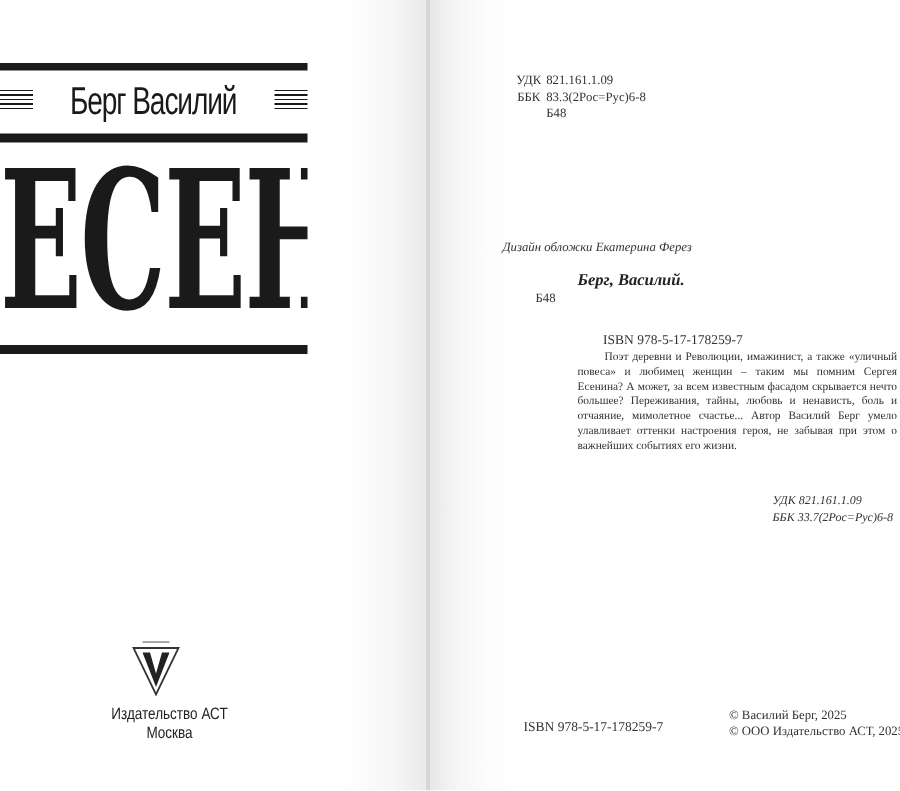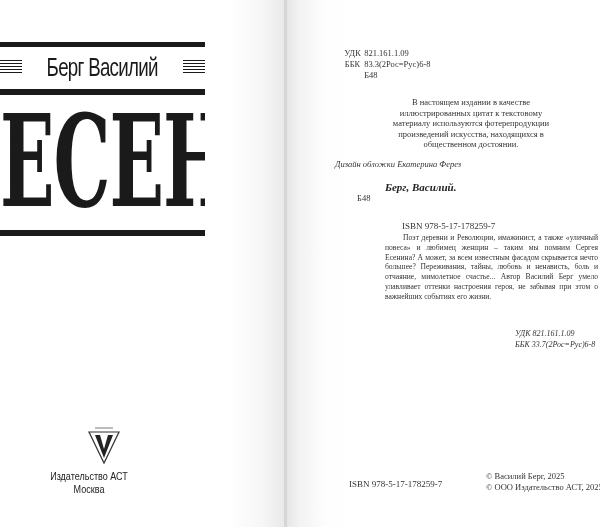--- a/index.html
+++ b/index.html
@@ -28,21 +28,21 @@
       letter-spacing: -1px; color: #1a1a1a; transform: scaleX(0.72); white-space: nowrap; line-height: 1; }
     .bar.mid { height: 6px; margin-top: 2px; }
     .big-title { display: block; margin-top: 7px; height: 118px; width: 205px; overflow: hidden; text-align: center;
       font-family: "DejaVu Serif", "Liberation Serif", serif; font-weight: bold; font-size: 128px; line-height: 118px;
       color: #1a1a1a; letter-spacing: -2px; transform-origin: left top; }
     .big-title span.inner { display: inline-block; transform: scaleX(0.56); transform-origin: left center; white-space: nowrap; position: relative; left: 0; }
     .bar.bottom { height: 6px; margin-top: 10px; }
 
     
     .logo { position: absolute; left: 87px; top: 425px; width: 34px; height: 40px; }
-    .publisher { position: absolute; left: 24px; top: 470px; width: 130px; text-align: center;
+    .publisher { position: absolute; left: 48px; top: 470px; width: 130px; text-align: center;
       font-family: "Liberation Sans", "DejaVu Sans", sans-serif; font-size: 11px; line-height: 13px; color: #222; }
     .publisher span { display: block; transform: scaleX(0.82); }
 
     
     .rt { position: absolute; font-size: 8.5px; line-height: 11px; color: #333; white-space: nowrap; }
     .udk-top { left: 343px; top: 48px; }
     .udk-top .row { display: flex; }
     .udk-top .lbl { width: 19px; text-align: center; }
     .notice { position: absolute; left: 380px; top: 97px; width: 182px; text-align: center; font-size: 8.5px; line-height: 10.5px; color: #333; }
     .design { position: absolute; left: 335px; top: 159px; width: 200px; text-align: left; font-size: 8.5px; font-style: italic; color: #333; }
@@ -92,21 +92,20 @@
   <div class="gutter"></div>
 
   <div class="page-right"></div>
 
   <div class="rt udk-top">
     <div class="row"><span class="lbl">УДК</span>&nbsp;<span>821.161.1.09</span></div>
     <div class="row"><span class="lbl">ББК</span>&nbsp;<span>83.3(2Рос=Рус)6-8</span></div>
     <div class="row"><span class="lbl"></span>&nbsp;<span>Б48</span></div>
   </div>
 
-  <div class="notice">В настоящем издании в качестве иллюстрированных цитат к текстовому материалу используются фотерепродукции произведений искусства, находящихся в общественном достоянии.</div>
 
   <div class="design">
     <span>Дизайн обложки</span>
     <span class="nm">Екатерина Ферез</span>
   </div>
 
   <div class="rt author-head">Берг, Василий.</div>
   <div class="rt code-b48">Б48</div>
   <div class="rt isbn-mid">ISBN 978-5-17-178259-7</div>
 

